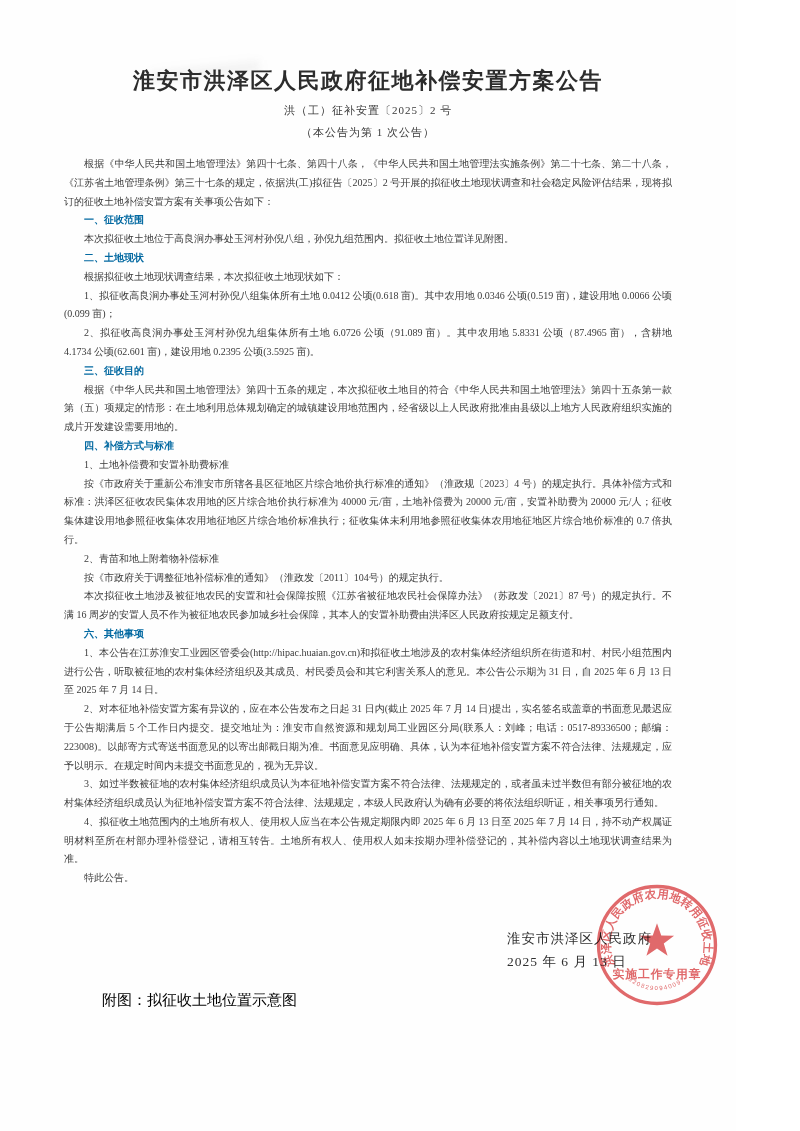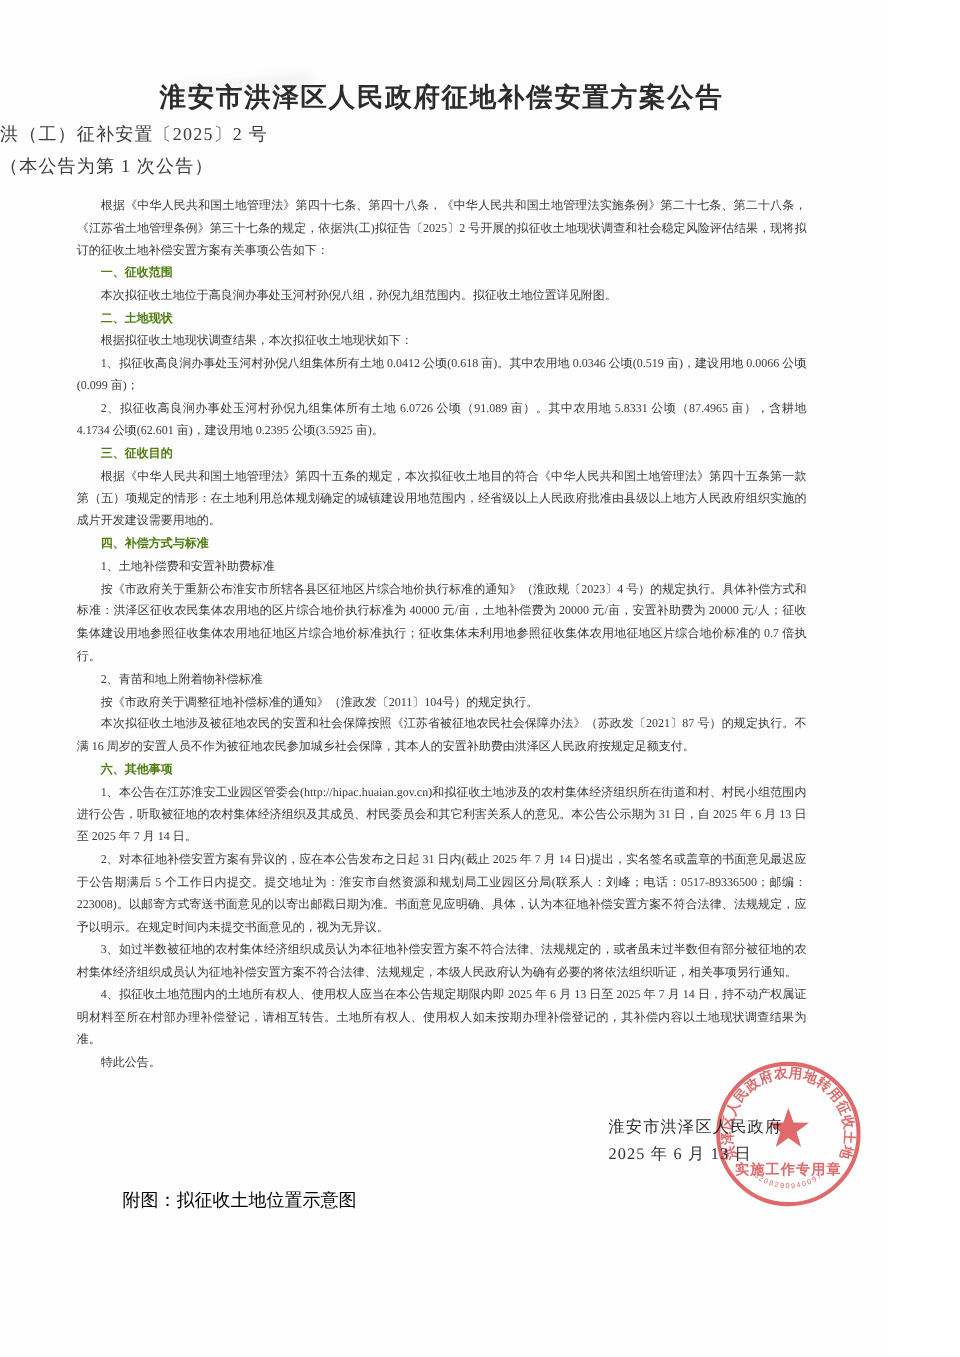--- a/index.html
+++ b/index.html
@@ -25,37 +25,37 @@
   .doc-title {
     padding-top: 66px;
     text-align: center;
     font-family: "Liberation Sans", "DejaVu Sans", sans-serif;
     font-weight: bold;
     font-size: 22px;
     letter-spacing: 1.5px;
     color: #2c2c2c;
   }
   .doc-no {
-    text-align: left;
-    font-size: 15px;
+    text-align: center;
+    font-size: 11px;
     margin-top: 7px;
     color: #3a3a3a;
     letter-spacing: 1px;
   }
   .body-text {
     margin: 15px 64px 0 64px;
     font-size: 10px;
     line-height: 18.8px;
     text-align: justify;
   }
   .body-text p { margin: 0; text-indent: 2em; }
   .body-text p.sec-h {
     font-family: Liberation Serif, serif;
     font-weight: bold;
-    color: #4d7c0f;
+    color: #0369a1;
   }
   .signature {
     position: absolute;
     top: 927px; right: 84px;
     text-align: left;
     font-size: 13.5px;
     line-height: 23px;
     color: #2f2f2f;
     letter-spacing: 1px;
     z-index: 1;

